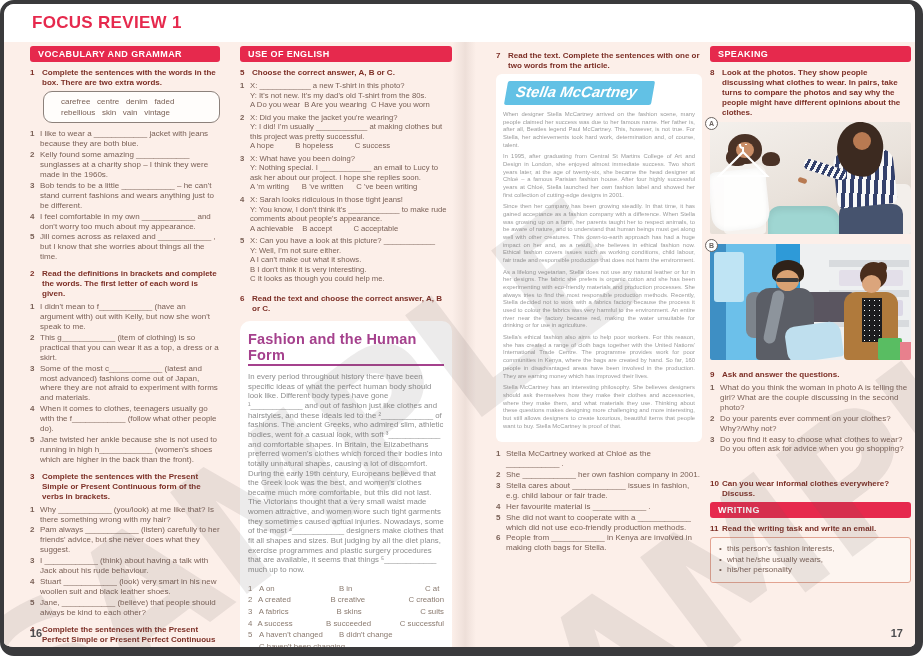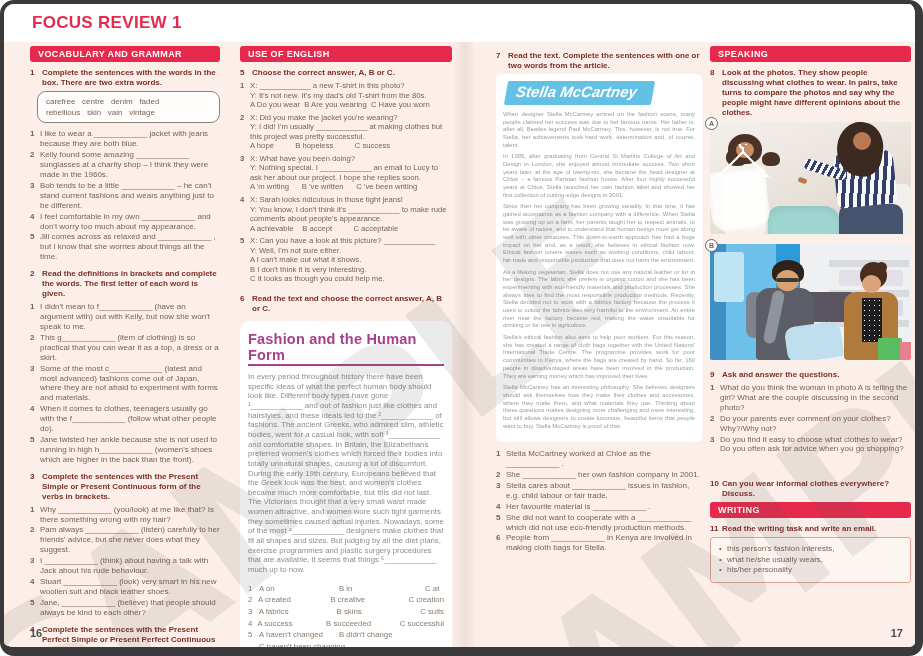--- a/index.html
+++ b/index.html
@@ -23,22 +23,22 @@
   .banner{background:#e6294d;color:#fff;font-weight:bold;font-size:9px;letter-spacing:.4px;
     height:16px;display:flex;align-items:center;padding:0 8px;border-radius:3px;margin-bottom:6px;}
   .ex{margin-bottom:7px;}
   .exhead{display:flex;margin:5px 0 3px;}
   .exnum{min-width:12px;flex:none;font-weight:bold;color:#7c2f26;font-size:8px;line-height:1.25;}
   .exinstr{font-weight:bold;color:#7c2f26;font-size:8px;line-height:1.25;}
   .item{display:flex;margin-bottom:1px;}
   .inum{min-width:10px;flex:none;font-weight:bold;color:#7a6157;font-size:8px;line-height:1.24;}
   .itext{flex:1;color:#7a6157;font-size:8px;line-height:1.24;white-space:pre-wrap;}
   .col2 .inum,.col2 .itext{font-size:7.7px;}
-  .wordbox{border:1px solid #8c817b;border-radius:9px;padding:4px 8px;white-space:pre-wrap;
-    color:#7a6157;font-size:8px;line-height:1.4;margin:3px 0 6px 7px;background:#fffdfb;}
+  .wordbox{border:1px solid #8c817b;border-radius:9px;padding:4px 17px;white-space:pre-wrap;
+    color:#7a6157;font-size:8px;line-height:1.4;margin:3px 0 6px 13px;background:#fffdfb;}
   
   .fashion-box{background:#fff;border-radius:10px;padding:10px 8px 9px;margin-top:6px;}
   .fashion-title{display:inline-block;font-size:14.5px;font-weight:bold;color:#a5418d;
     border-bottom:2px solid #a5418d;padding-bottom:1px;margin-bottom:6px;letter-spacing:.2px;}
   .fashion-body{font-size:7.8px;line-height:1.24;color:#8d8d8d;white-space:pre-wrap;}
   .opts{margin-top:8px;font-size:7.8px;color:#8b7b70;}
   .optrow{display:flex;line-height:1.5;}
   .optrow span{white-space:nowrap;}
   .c0{width:11px;}.c1{width:80px;}.c2{width:86px;}.c3{flex:1;}
   

